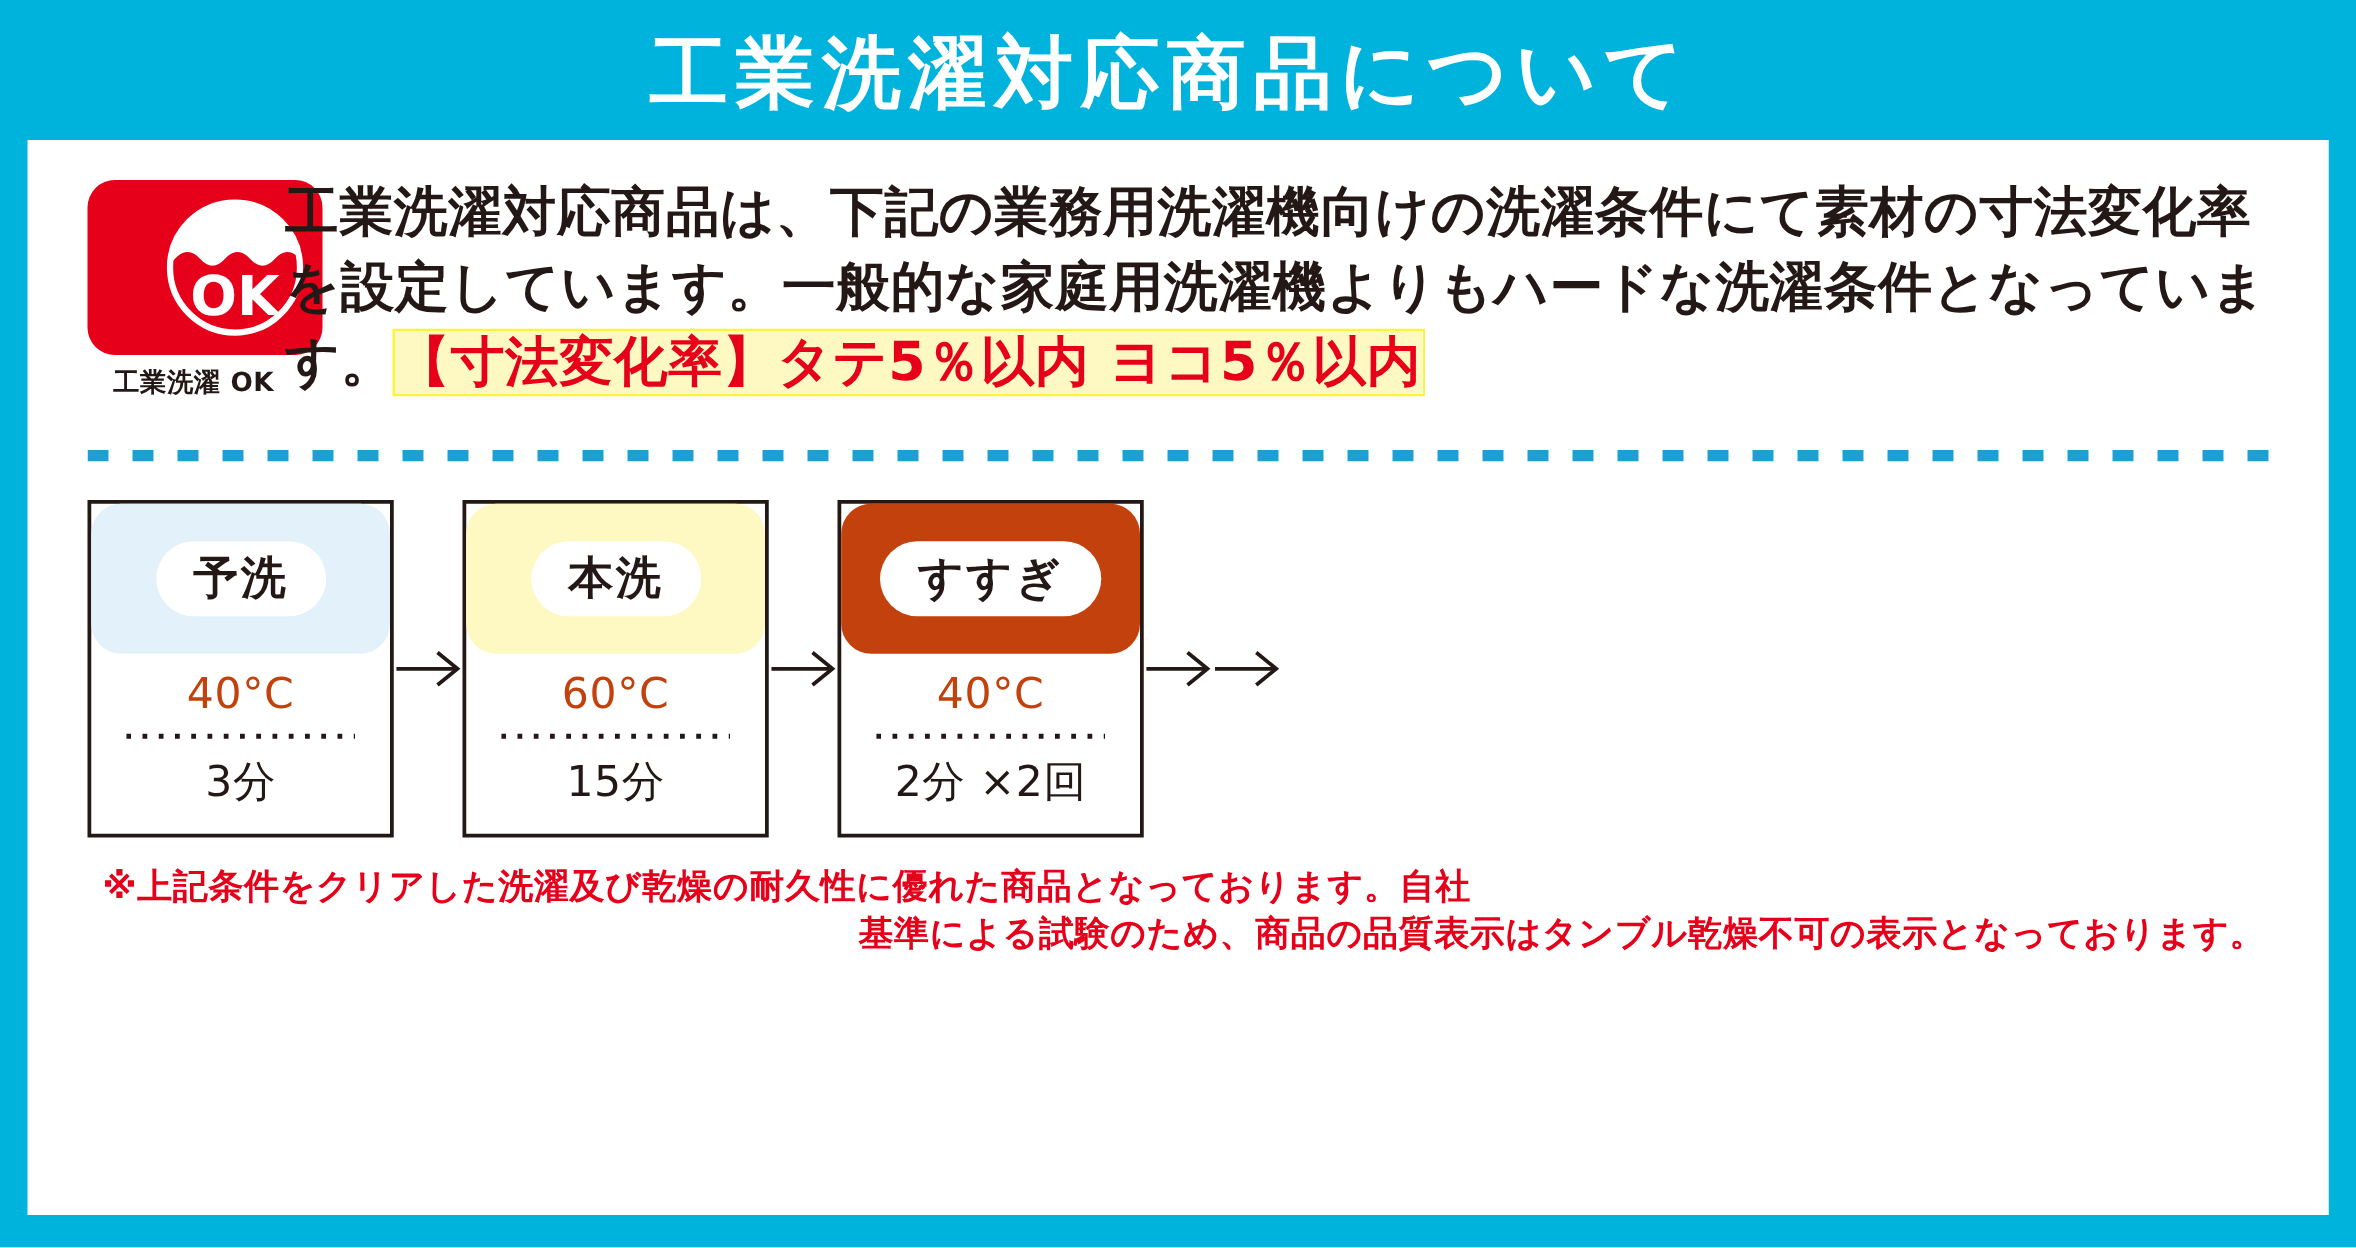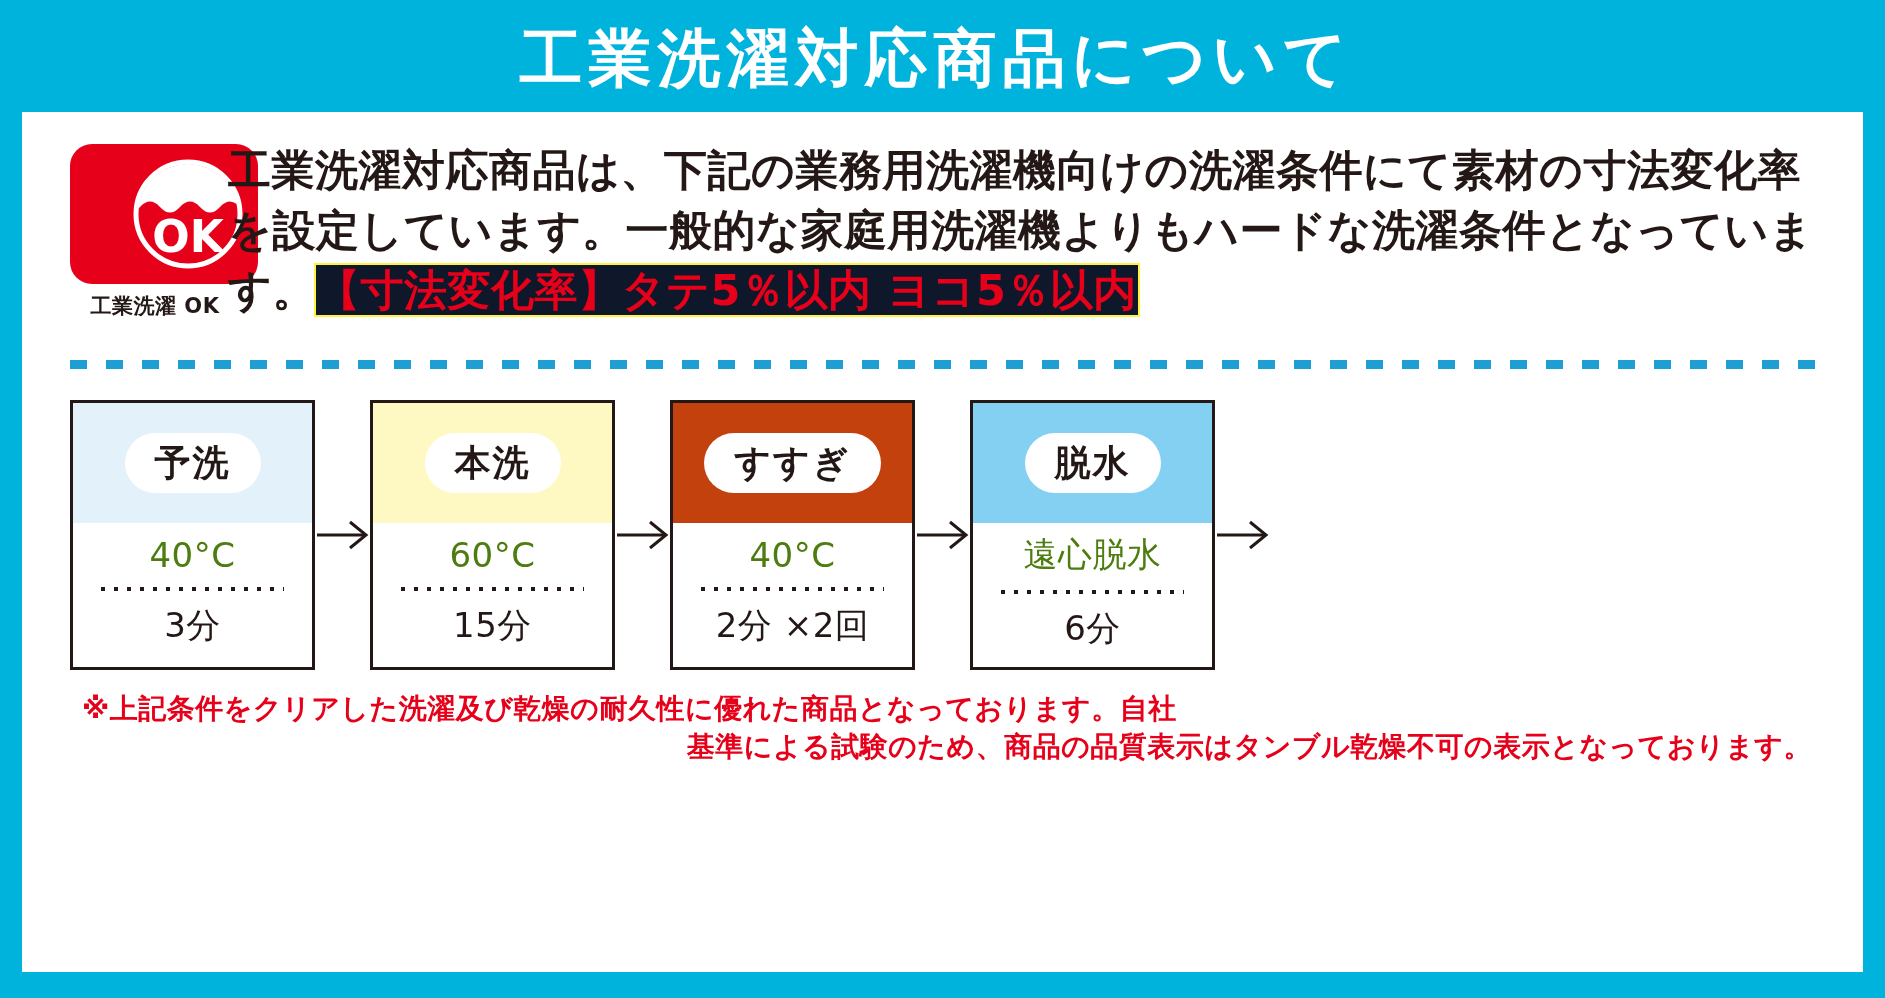--- a/index.html
+++ b/index.html
@@ -95,21 +95,21 @@
     top: 28px;
     width: 1600px;
     font-size: 43px;
     font-weight: 700;
     color: #231815;
     line-height: 1.40;
     letter-spacing: 0.5px;
   }
   .hl {
     color: #e60019;
-    background: #0f172a;
+    background: #fef9c3;
     box-shadow: 0 0 0 2px #fff33f;
     padding: 0 1px;
     white-space: nowrap;
   }
 
   
   .divider {
     position: absolute;
     left: 48px;
     top: 248px;
@@ -143,20 +143,21 @@
   .step-2 { width: 245px; }
   .step-3 { width: 245px; }
   .step-4 { width: 245px; }
   .step-5 { width: 500px; }
 
   .step-head {
     height: 120px;
     display: flex;
     align-items: center;
     justify-content: center;
+    border-radius: 24px;
   }
   .pill {
     background: #ffffff;
     border-radius: 999px;
     padding: 9px 30px;
     font-size: 36px;
     font-weight: 700;
     color: #231815;
     letter-spacing: 2px;
     line-height: 1.15;
@@ -168,21 +169,21 @@
     display: flex;
     flex-direction: column;
     align-items: center;
     justify-content: center;
     padding: 0 8px 6px;
     box-sizing: border-box;
   }
   .step-temp {
     font-size: 34px;
     font-weight: 500;
-    color: #4d7c0f;
+    color: #c2410c;
     white-space: nowrap;
     letter-spacing: 0.5px;
   }
   .step-5 .step-temp { font-size: 30px; }
   .dotline {
     width: 82%;
     height: 4px;
     margin: 12px 0 12px;
     background-image: linear-gradient(to right, #231815 0 4px, transparent 4px 13px);
     background-size: 13px 4px;
@@ -308,30 +309,20 @@
         </div>
       </div>
 
       <div class="arrow">
         <svg width="52" height="30" viewBox="0 0 52 30" aria-hidden="true">
           <line x1="0" y1="15" x2="48" y2="15" stroke="#231815" stroke-width="3"></line>
           <polyline points="33,2 49,15 33,28" fill="none" stroke="#231815" stroke-width="3"></polyline>
         </svg>
       </div>
 
-      <div class="step step-4">
-        <div class="step-head" style="background:#84d0f2;">
-          <div class="pill">脱水</div>
-        </div>
-        <div class="step-body">
-          <div class="step-temp">遠心脱水</div>
-          <div class="dotline"></div>
-          <div class="step-time">6分</div>
-        </div>
-      </div>
 
       <div class="arrow">
         <svg width="52" height="30" viewBox="0 0 52 30" aria-hidden="true">
           <line x1="0" y1="15" x2="48" y2="15" stroke="#231815" stroke-width="3"></line>
           <polyline points="33,2 49,15 33,28" fill="none" stroke="#231815" stroke-width="3"></polyline>
         </svg>
       </div>
 
 
     </div>

